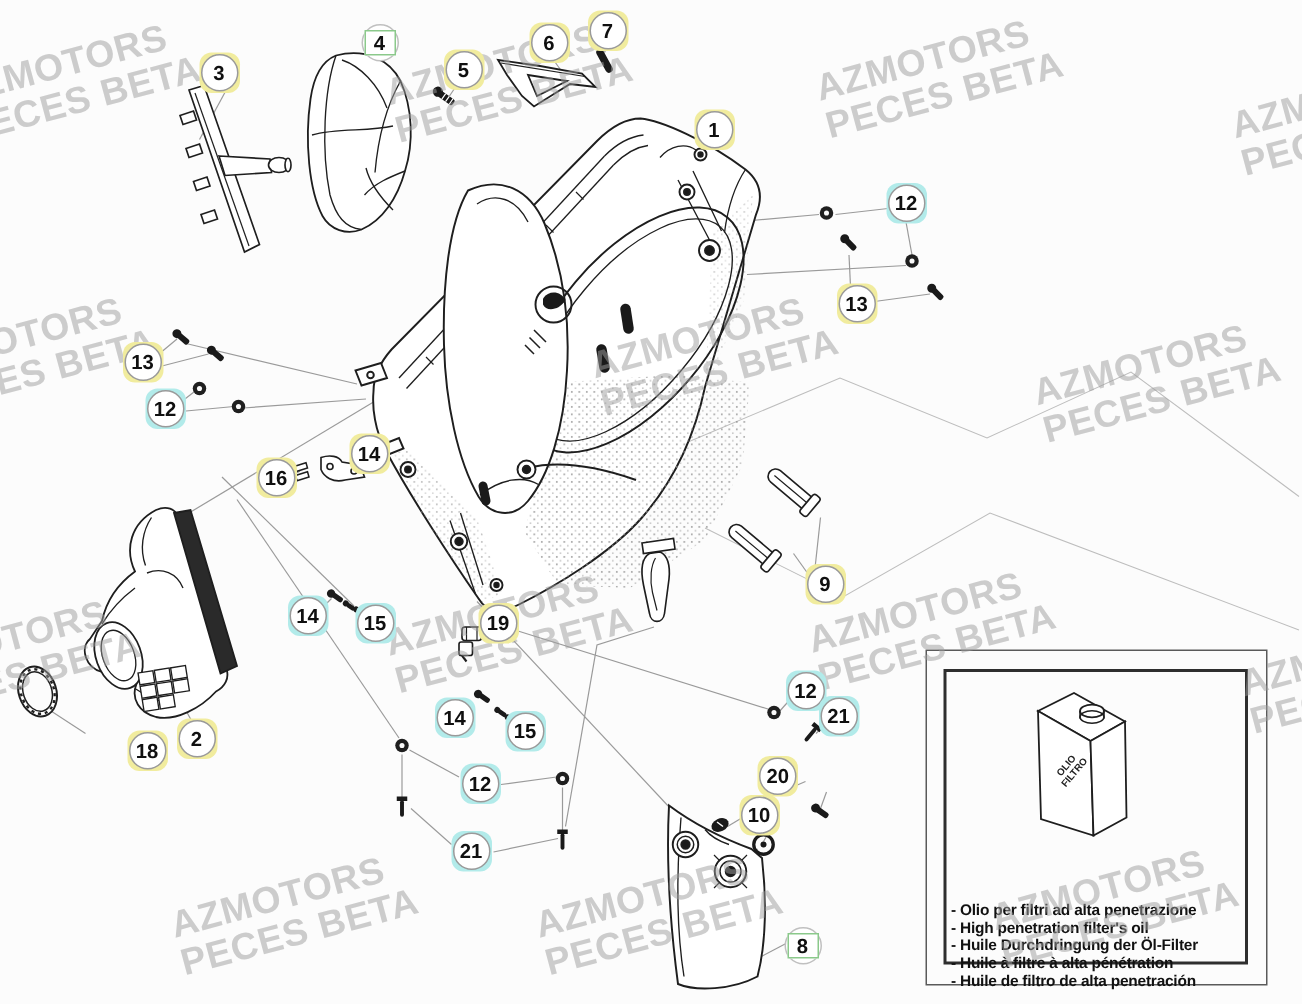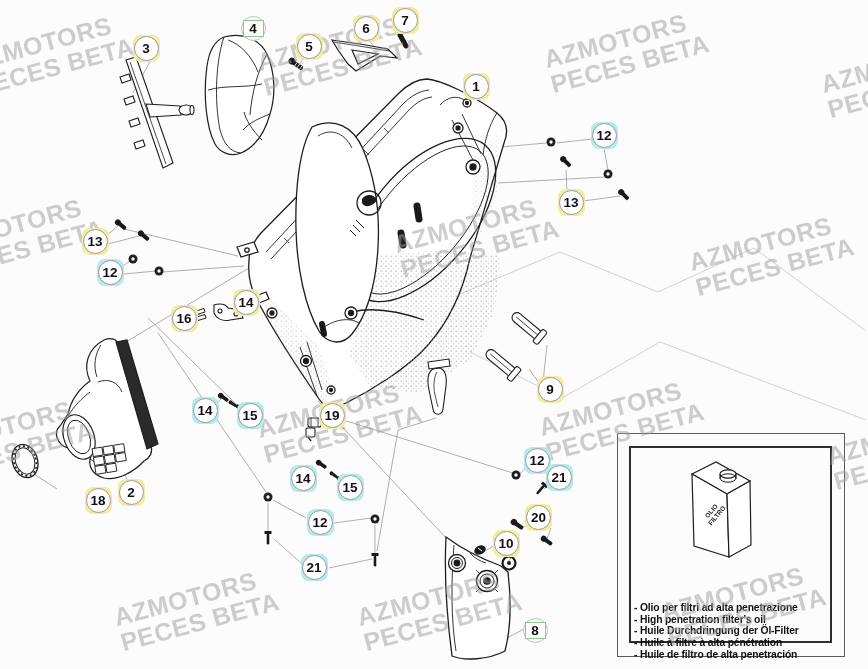--- a/index.html
+++ b/index.html
@@ -527,21 +527,21 @@
     <div class="callout yellow" style="left: 44.5px; top: 486.5px; margin-left: 40px;">
       <span class="co-bg"></span>
       <span class="co-ring"></span>
       <span class="co-num">18</span>
     </div>
     <div class="callout yellow" style="left: 318.5px; top: 402px;">
       <span class="co-bg"></span>
       <span class="co-ring"></span>
       <span class="co-num">19</span>
     </div>
-    <div class="callout yellow" style="left: 525px; top: 503.5px; text-align: right;">
+    <div class="callout yellow" style="left: 505px; top: 503.5px; text-align: right;">
       <span class="co-bg"></span>
       <span class="co-ring"></span>
       <span class="co-num">20</span>
     </div>
     <div class="callout cyan" style="left: 300.5px; top: 553.5px;">
       <span class="co-bg"></span>
       <span class="co-ring"></span>
       <span class="co-num">21</span>
     </div>
     <div class="callout cyan" style="left: 545.5px; top: 463.5px;">

